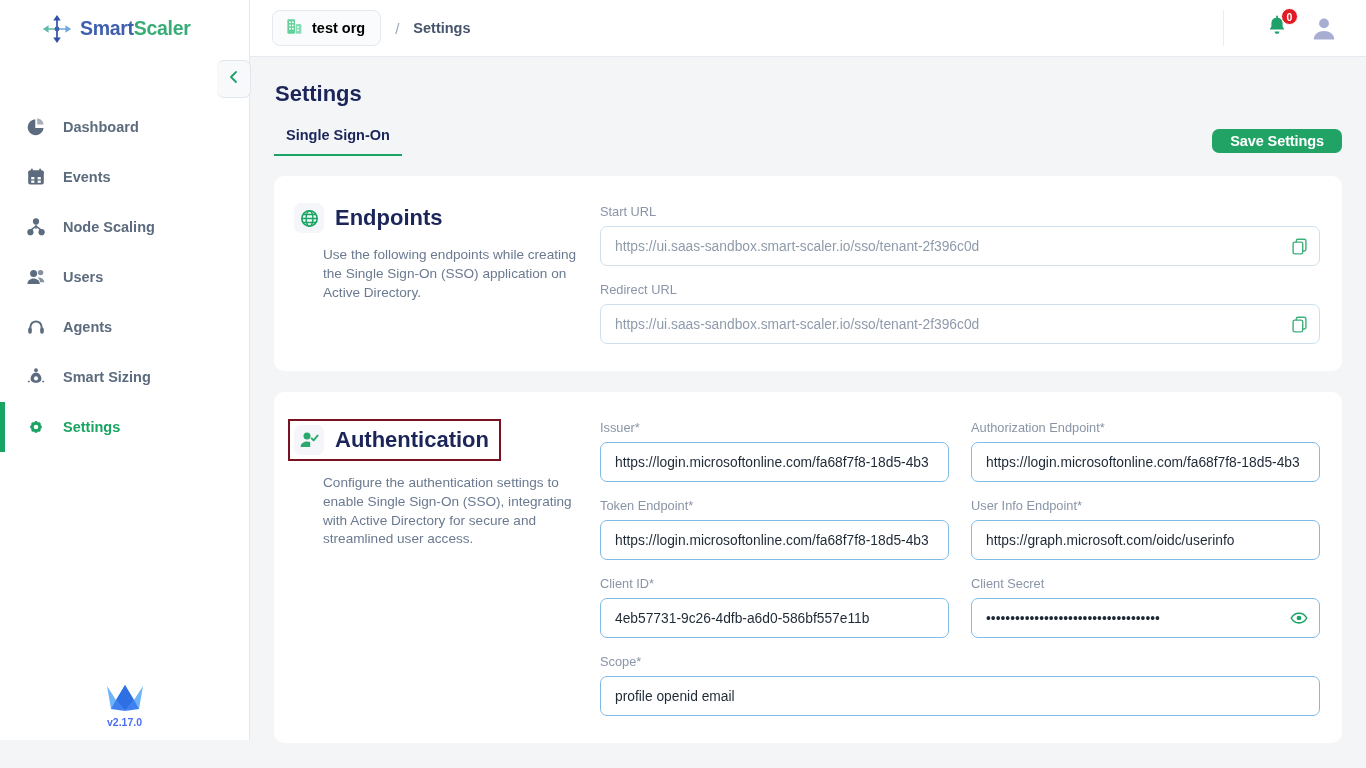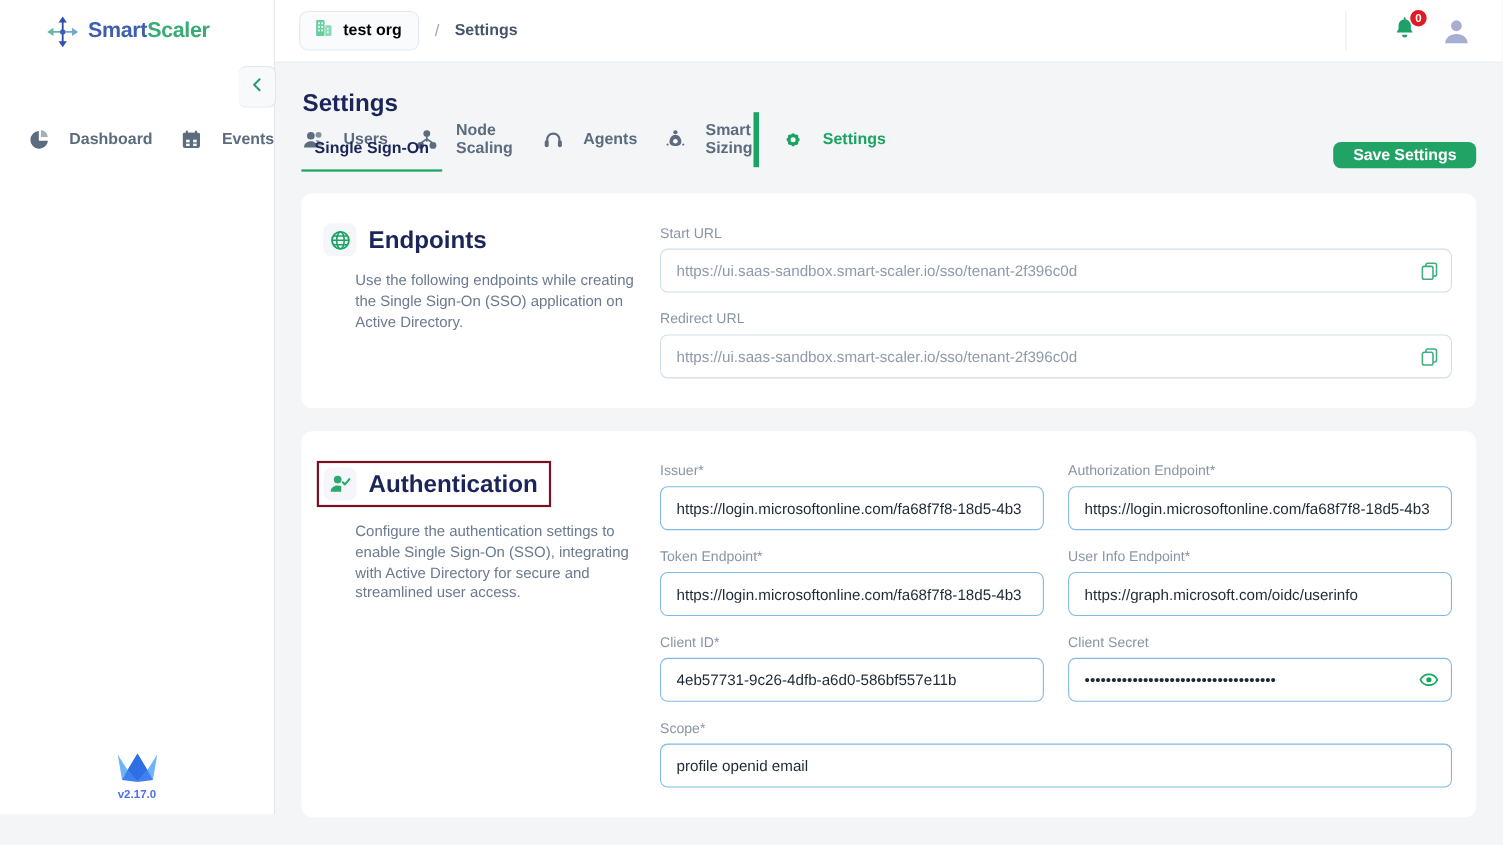--- a/index.html
+++ b/index.html
@@ -20,21 +20,21 @@
   }
   .brand {
     height: 57px; display: flex; align-items: center; gap: 8px;
     padding-left: 42px;
   }
   .brand-logo { width: 30px; height: 30px; display: block; }
   .brand-text { font-size: 19.5px; font-weight: bold; letter-spacing: -0.3px; }
   .brand-text .s1 { color: #3f5fae; }
   .brand-text .s2 { color: #39ab77; }
 
-  .nav { margin-top: 45px; display: flex; }
+  .nav { margin-top: 45px; display: flex; flex-direction: column; }
   .nav-item {
     height: 50px; display: flex; align-items: center; gap: 17px;
     padding-left: 25px; position: relative; cursor: pointer;
     color: #5c6b7e; font-size: 14.5px; font-weight: bold;
   }
   .nav-item .nav-ico { width: 21px; height: 21px; display: flex; align-items: center; justify-content: center; }
   .nav-item .nav-ico svg { display: block; }
   .nav-item.active { color: #19a463; }
   .nav-item.active::before {
     content: ""; position: absolute; left: 0; top: 0;
@@ -202,40 +202,40 @@
               <rect x="11.6" y="10" width="3.2" height="2.4" fill="#fff"></rect>
               <rect x="5.2" y="13.6" width="3.2" height="2.2" fill="#fff"></rect>
               <rect x="11.6" y="13.6" width="3.2" height="2.2" fill="#fff"></rect>
             </svg>
         </span>
         <span>Events</span>
       </div>
       <div class="nav-item">
         <span class="nav-ico">
           <svg width="20" height="20" viewBox="0 0 20 20">
-              <circle cx="7.6" cy="6.4" r="3.5" fill="#5c6b7e"></circle>
-              <path d="M1.4 17c0-3.4 2.8-5.6 6.2-5.6s6.2 2.2 6.2 5.6z" fill="#5c6b7e"></path>
-              <circle cx="14.6" cy="5.6" r="2.7" fill="#5c6b7e" opacity=".75"></circle>
-              <path d="M12.6 10.6c3 0 5.4 1.8 5.8 4.6h-4.2c-.2-1.9-1-3.4-2.3-4.5z" fill="#5c6b7e" opacity=".75"></path>
-            </svg>
-        </span>
-        <span>Users</span>
-      </div>
-      <div class="nav-item">
-        <span class="nav-ico">
-          <svg width="20" height="20" viewBox="0 0 20 20">
               <circle cx="10" cy="4.4" r="3.1" fill="#5c6b7e"></circle>
               <circle cx="4.4" cy="15.2" r="3.1" fill="#5c6b7e"></circle>
               <circle cx="15.6" cy="15.2" r="3.1" fill="#5c6b7e"></circle>
               <path d="M9.3 7.4h1.4v4.4H9.3z" fill="#5c6b7e"></path>
               <path d="M4.6 12.2 9.6 8.6l.9 1.2-5 3.6z" fill="#5c6b7e"></path>
               <path d="M15.4 12.2 10.4 8.6l-.9 1.2 5 3.6z" fill="#5c6b7e"></path>
             </svg>
         </span>
         <span>Node Scaling</span>
+      </div>
+      <div class="nav-item">
+        <span class="nav-ico">
+          <svg width="20" height="20" viewBox="0 0 20 20">
+              <circle cx="7.6" cy="6.4" r="3.5" fill="#5c6b7e"></circle>
+              <path d="M1.4 17c0-3.4 2.8-5.6 6.2-5.6s6.2 2.2 6.2 5.6z" fill="#5c6b7e"></path>
+              <circle cx="14.6" cy="5.6" r="2.7" fill="#5c6b7e" opacity=".75"></circle>
+              <path d="M12.6 10.6c3 0 5.4 1.8 5.8 4.6h-4.2c-.2-1.9-1-3.4-2.3-4.5z" fill="#5c6b7e" opacity=".75"></path>
+            </svg>
+        </span>
+        <span>Users</span>
       </div>
       <div class="nav-item">
         <span class="nav-ico">
           <svg width="20" height="20" viewBox="0 0 20 20">
               <path d="M3.4 11.6V10a6.6 6.6 0 0 1 13.2 0v1.6h-2V10a4.6 4.6 0 0 0-9.2 0v1.6z" fill="#5c6b7e"></path>
               <rect x="2.2" y="10.4" width="3.6" height="6.4" rx="1.8" fill="#5c6b7e"></rect>
               <rect x="14.2" y="10.4" width="3.6" height="6.4" rx="1.8" fill="#5c6b7e"></rect>
             </svg>
         </span>
         <span>Agents</span>

